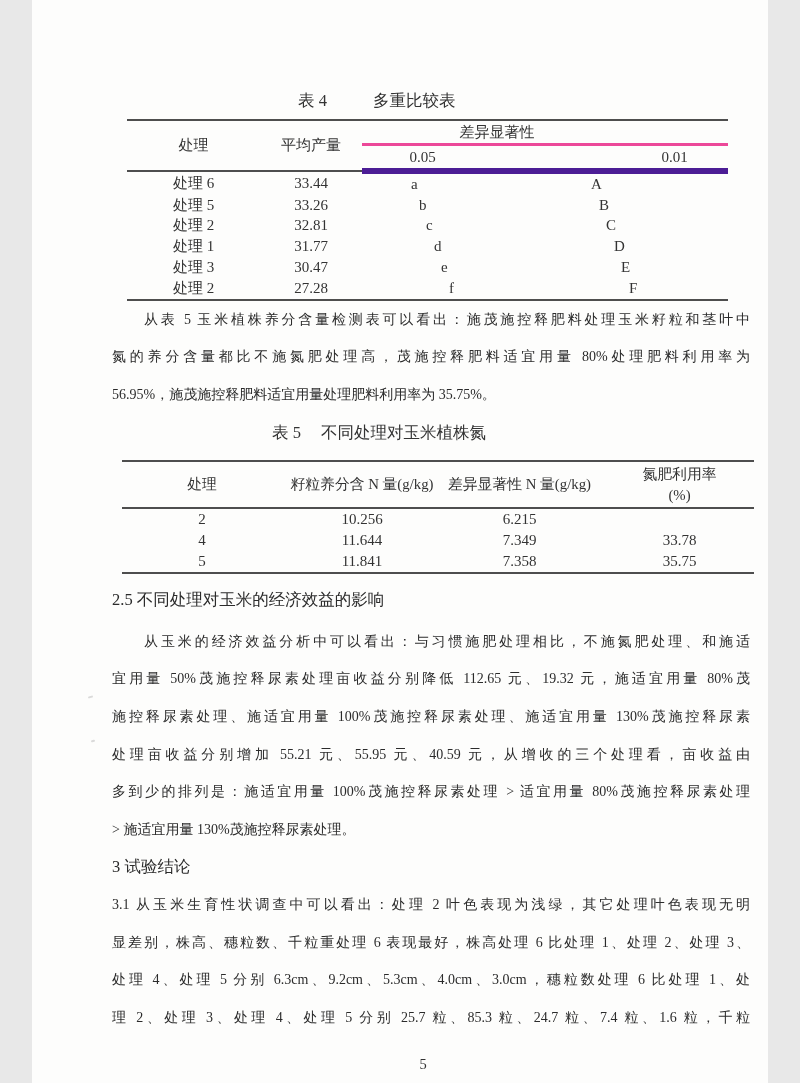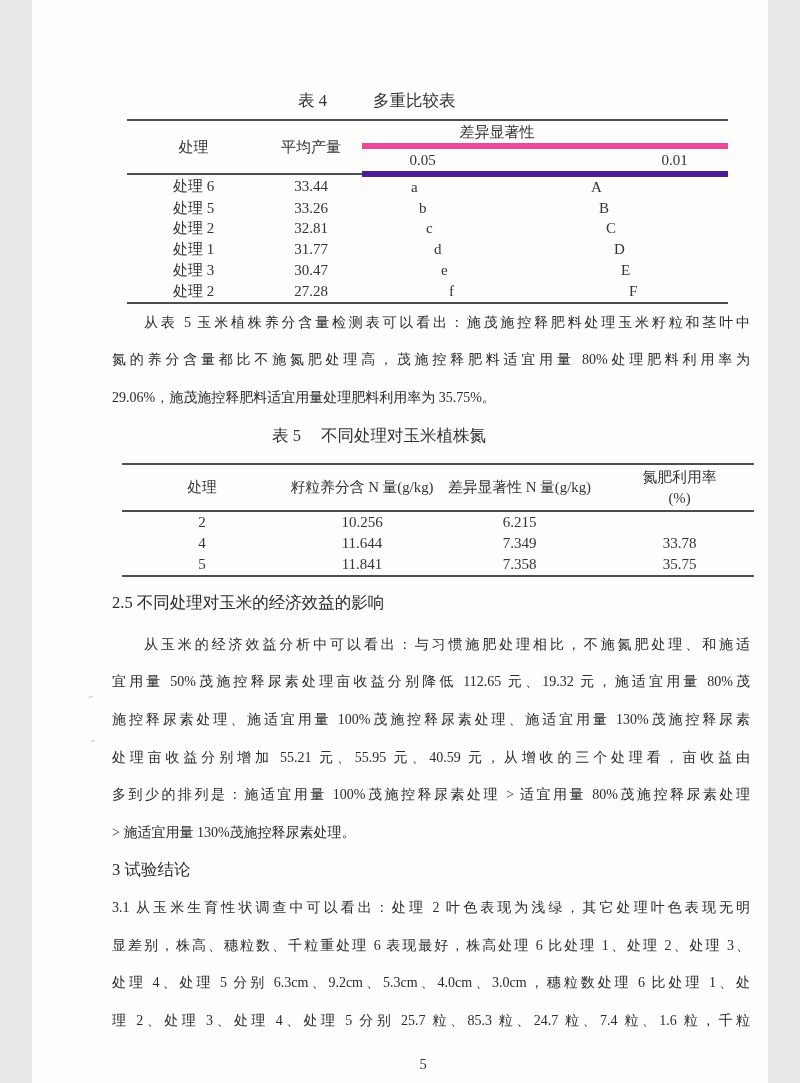--- a/index.html
+++ b/index.html
@@ -22,21 +22,21 @@
   .t5-title .gap { display:inline-block; width:20px; }
 
   
   table { border-collapse:collapse; table-layout:fixed; font-size:15px; color:#333; }
   th { font-weight:normal; }
   th,td { padding:0; text-align:center; white-space:nowrap; overflow:visible; }
 
   
   .t4 { margin-top:7px; margin-left:15px; width:601px;
         border-top:2px solid #4e4e4e; border-bottom:2px solid #4e4e4e; }
-  .t4 .th-sig   { height:22px; border-bottom:6px solid #ec4899; padding-right:96px; }
+  .t4 .th-sig   { height:22px; border-bottom:3px solid #ec4899; padding-right:96px; }
   .t4 .hr2 th   { height:22px; border-bottom:6px solid #4c1d95; }
   .t4 th[rowspan]{ border-bottom:2px solid #4e4e4e; }
   .t4 .th-p05 { padding-right:62px; }
   .t4 .th-p01 { padding-left:76px; }
   .t4 tbody td { height:20.8px; }
   .t4 tbody .sig05, .t4 tbody .sig01 { text-align:left; }
   .t4 tbody tr:nth-child(1) .sig05 { padding-left:49px; }
   .t4 tbody tr:nth-child(2) .sig05 { padding-left:57px; }
   .t4 tbody tr:nth-child(3) .sig05 { padding-left:64px; }
   .t4 tbody tr:nth-child(4) .sig05 { padding-left:72px; }
@@ -140,21 +140,21 @@
           <td>27.28</td>
           <td class="sig05">f</td>
           <td class="sig01">F</td>
         </tr>
       </tbody>
     </table>
 
     <div class="para">
       <div class="pline ind">从表 5 玉米植株养分含量检测表可以看出：施茂施控释肥料处理玉米籽粒和茎叶中</div>
       <div class="pline">氮的养分含量都比不施氮肥处理高，茂施控释肥料适宜用量 80%处理肥料利用率为</div>
-      <div class="pline short">29.06%，施茂施控释肥料适宜用量处理肥料利用率为 35.75%。</div>
+      <div class="pline short">56.95%，施茂施控释肥料适宜用量处理肥料利用率为 35.75%。</div>
     </div>
 
     <div class="tbl-title t5-title">
       <span>表 5</span><span class="gap"></span><span>不同处理对玉米植株氮</span>
     </div>
 
     <table class="t5">
       <colgroup>
           <col style="width:160px">
           <col style="width:160px">

